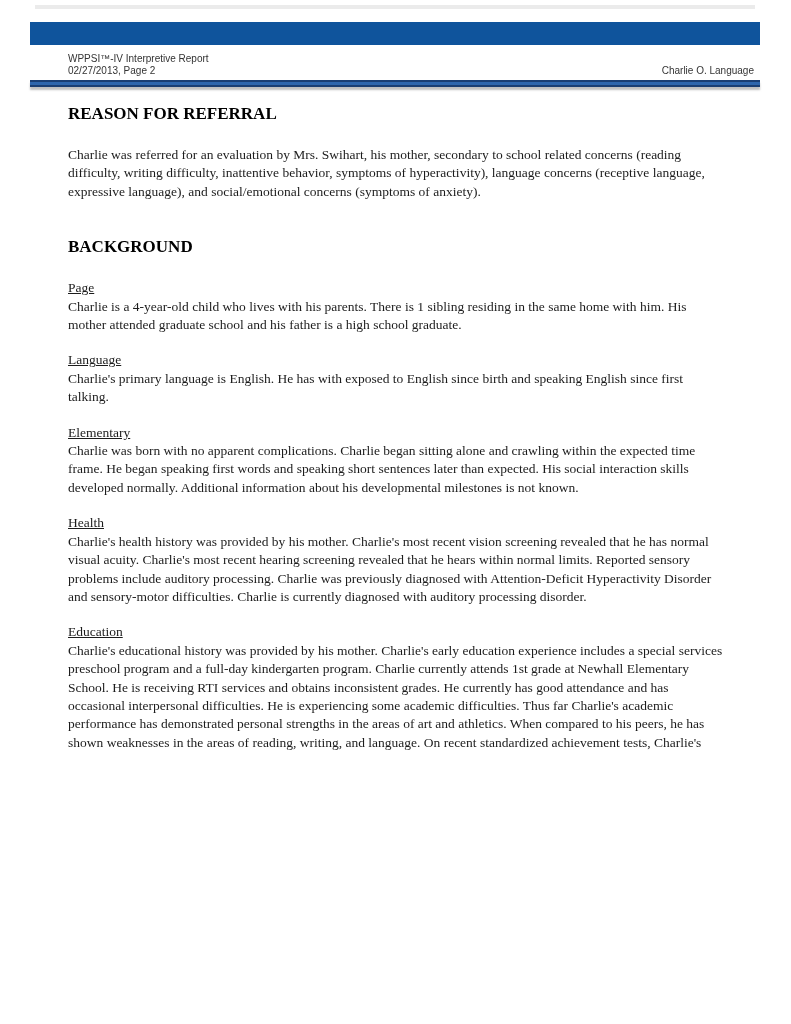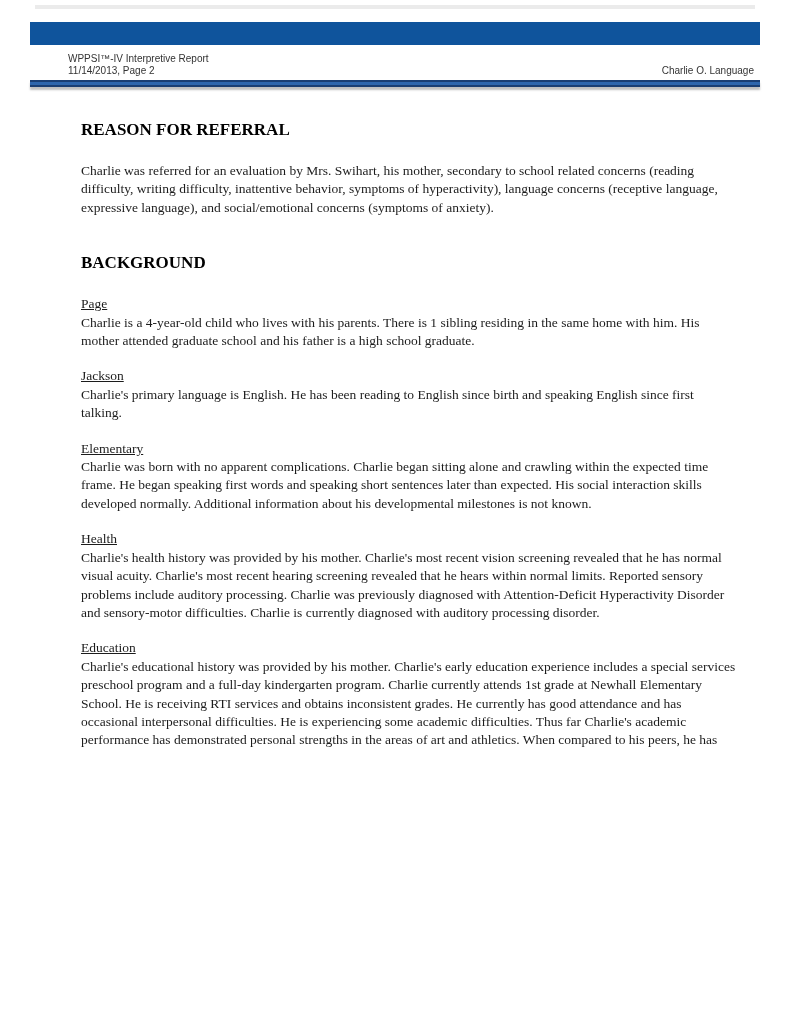--- a/index.html
+++ b/index.html
@@ -58,25 +58,24 @@
     width: 730px;
     height: 3px;
     background: #2e66ad;
     border-top: 2px solid #1a3e73;
     border-bottom: 2px solid #1a3e73;
     box-shadow: 0 3px 2px rgba(130,130,130,0.5);
   }
   .content {
     position: absolute;
     left: 68px;
-    top: 120px;
+    top: 104px;
     width: 656px;
     font-size: 13.5px;
     line-height: 18.4px;
-    margin-left: 13px;
   }
   .section-heading {
     font-size: 17px;
     font-weight: bold;
     line-height: 20px;
     margin: 0;
     color: #000000;
   }
   .heading-referral { margin-bottom: 22px; }
   .heading-background { margin-top: 36px; margin-bottom: 22px; }
@@ -97,42 +96,42 @@
 
 <div class="page">
 
   <div class="top-shadow-strip"></div>
 
   <div class="top-blue-bar"></div>
 
   <div class="header-row">
     <div class="header-left">
       <div>WPPSI™-IV Interpretive Report</div>
-      <div>11/14/2013, Page 2</div>
+      <div>02/27/2013, Page 2</div>
     </div>
     <div class="header-right">Charlie O. Language</div>
   </div>
 
   <div class="header-rule"></div>
 
   <div class="content">
 
     <h1 class="section-heading heading-referral">REASON FOR REFERRAL</h1>
     <p class="para">Charlie was referred for an evaluation by Mrs. Swihart, his mother, secondary to school related concerns (reading difficulty, writing difficulty, inattentive behavior, symptoms of hyperactivity), language concerns (receptive language, expressive language), and social/emotional concerns (symptoms of anxiety).</p>
 
     <h1 class="section-heading heading-background">BACKGROUND</h1>
 
     <div class="subsection">
       <span class="subheading">Page</span>
       <p class="para">Charlie is a 4-year-old child who lives with his parents. There is 1 sibling residing in the same home with him. His mother attended graduate school and his father is a high school graduate.</p>
     </div>
 
     <div class="subsection">
-      <span class="subheading">Jackson</span>
-      <p class="para">Charlie's primary language is English. He has been reading to English since birth and speaking English since first talking.</p>
+      <span class="subheading">Language</span>
+      <p class="para">Charlie's primary language is English. He has with exposed to English since birth and speaking English since first talking.</p>
     </div>
 
     <div class="subsection">
       <span class="subheading">Elementary</span>
       <p class="para">Charlie was born with no apparent complications. Charlie began sitting alone and crawling within the expected time frame. He began speaking first words and speaking short sentences later than expected. His social interaction skills developed normally. Additional information about his developmental milestones is not known.</p>
     </div>
 
     <div class="subsection">
       <span class="subheading">Health</span>
       <p class="para">Charlie's health history was provided by his mother. Charlie's most recent vision screening revealed that he has normal visual acuity. Charlie's most recent hearing screening revealed that he hears within normal limits. Reported sensory problems include auditory processing. Charlie was previously diagnosed with Attention-Deficit Hyperactivity Disorder and sensory-motor difficulties. Charlie is currently diagnosed with auditory processing disorder.</p>

